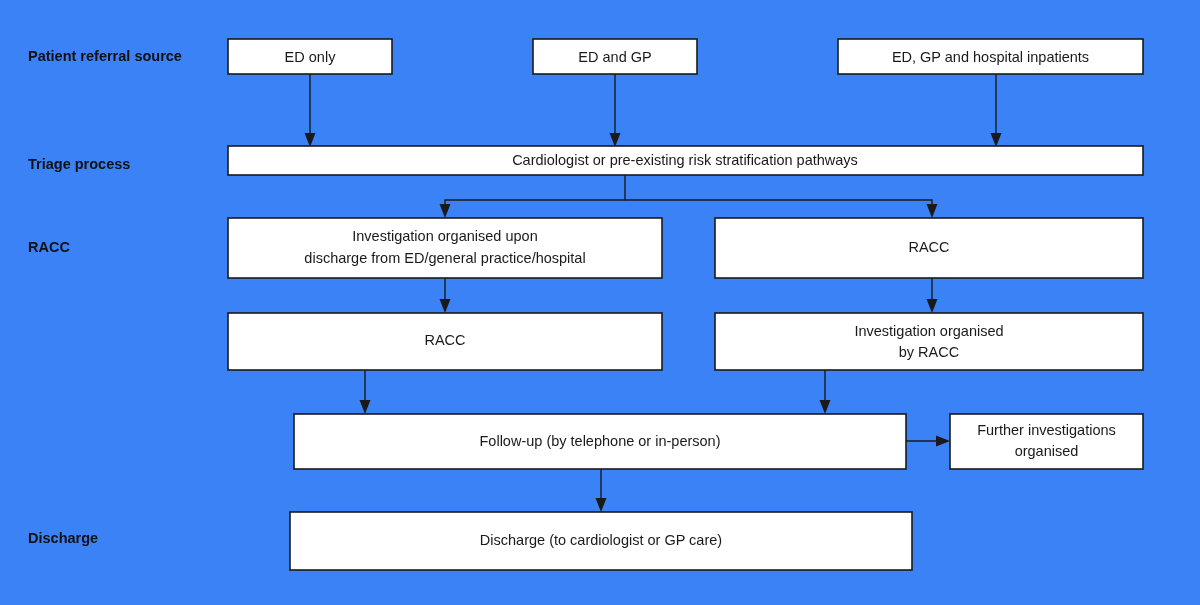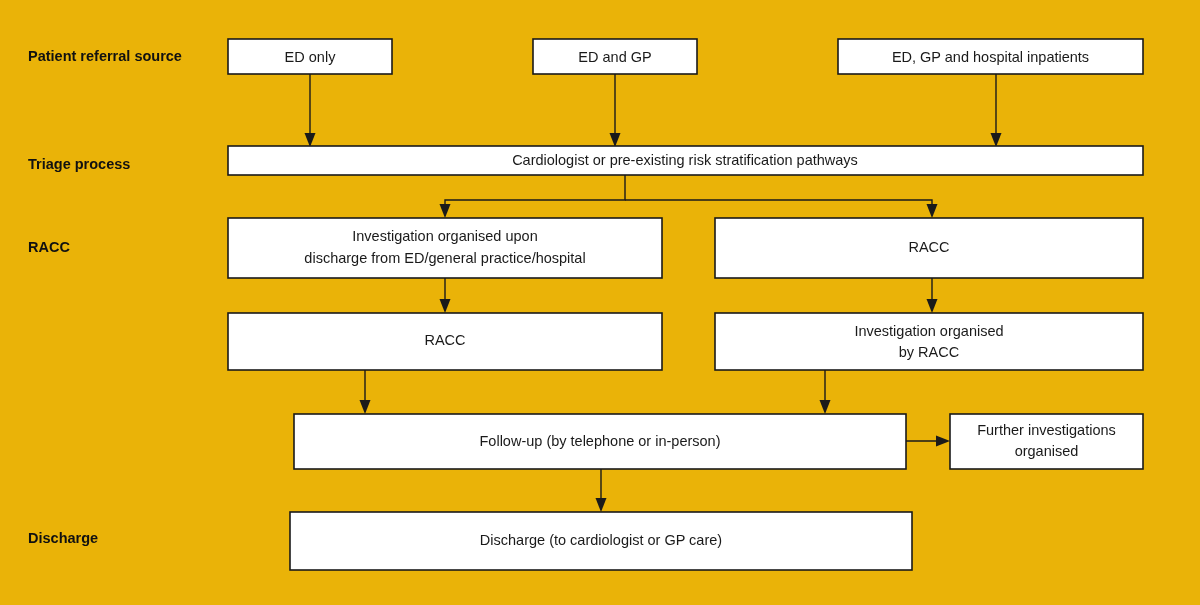--- a/index.html
+++ b/index.html
@@ -4,21 +4,21 @@
 <style>
   html, body {
     margin: 0;
     padding: 0;
     background: #ffffff;
   }
   #page {
     position: relative;
     width: 1200px;
     height: 605px;
-    background: #eab308;
+    background: #3b82f6;
     font-family: "Liberation Sans", sans-serif;
     overflow: hidden;
   }
   #flow {
     position: absolute;
     top: 0;
     left: 0;
     width: 1200px;
     height: 605px;
   }

